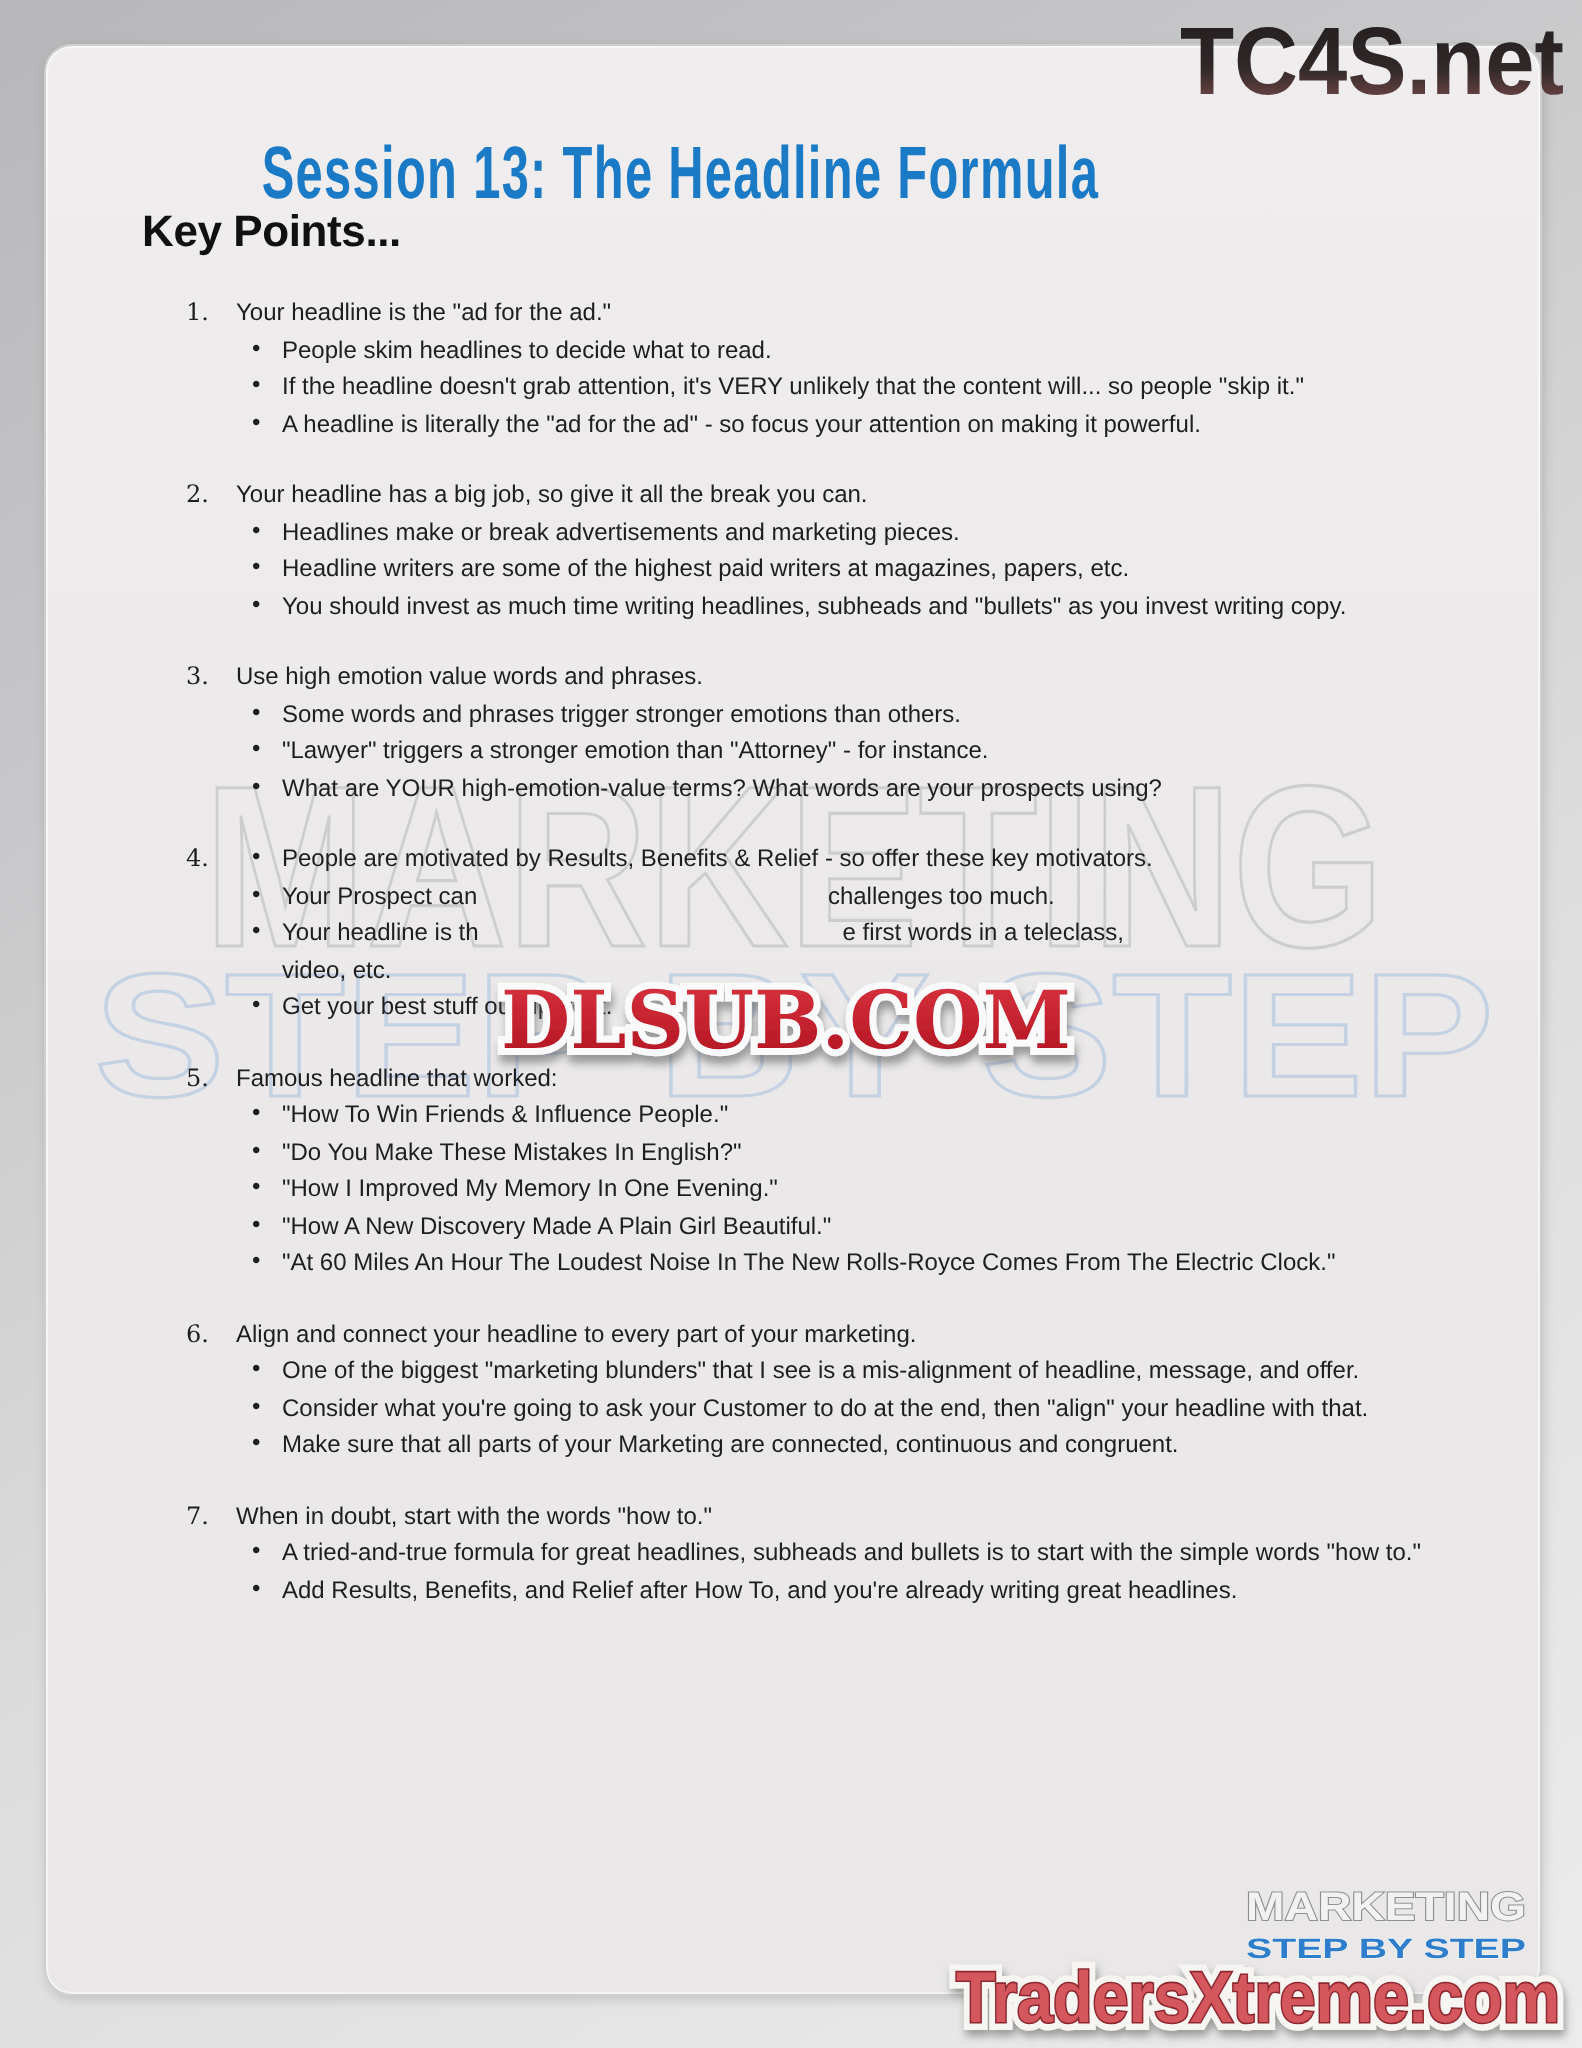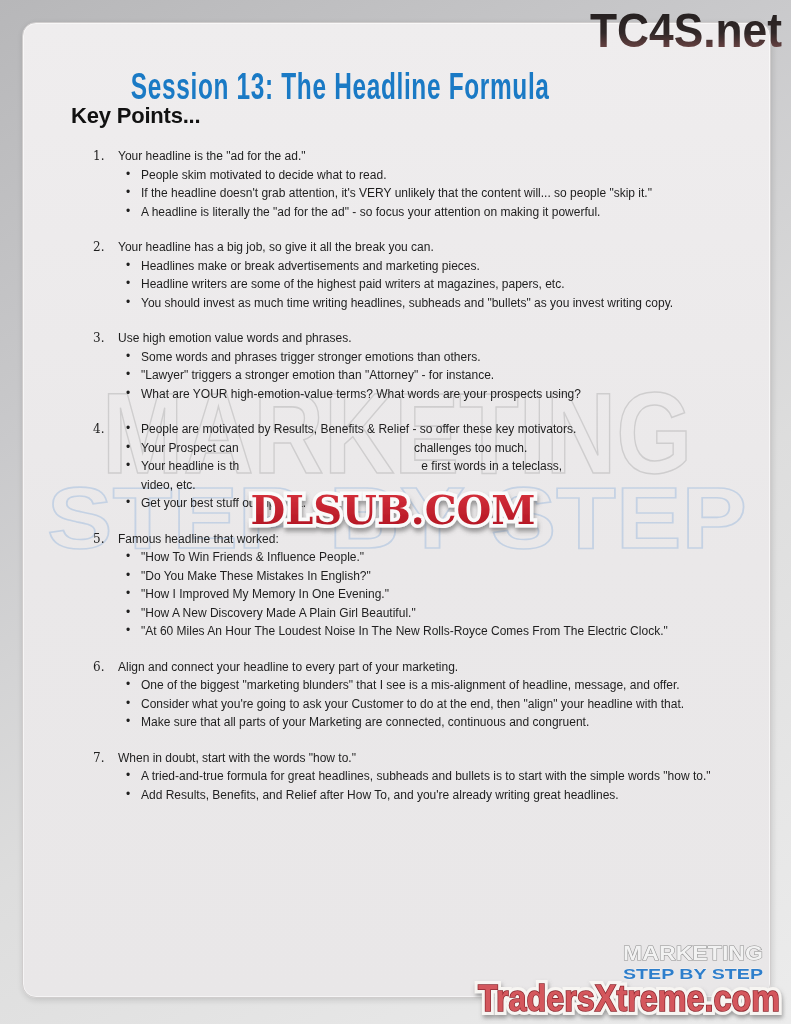--- a/index.html
+++ b/index.html
@@ -55,21 +55,21 @@
     <span class="title-inner">Session 13: The Headline Formula</span>
   </div>
 
   <div class="keypoints">Key Points...</div>
 
   <div class="content">
   <div class="item">
     <span class="item-num">1.</span>
     <span class="item-text">Your headline is the "ad for the ad."</span>
     <div class="bullets">
-          <div class="bullet"><span class="dot">•</span><span>People skim motivated to decide what to read.</span></div>
+          <div class="bullet"><span class="dot">•</span><span>People skim headlines to decide what to read.</span></div>
           <div class="bullet"><span class="dot">•</span><span>If the headline doesn't grab attention, it's VERY unlikely that the content will... so people "skip it."</span></div>
           <div class="bullet"><span class="dot">•</span><span>A headline is literally the "ad for the ad" - so focus your attention on making it powerful.</span></div>
         </div>
   </div>
 
   <div class="item">
     <span class="item-num">2.</span>
     <span class="item-text">Your headline has a big job, so give it all the break you can.</span>
     <div class="bullets">
           <div class="bullet"><span class="dot">•</span><span>Headlines make or break advertisements and marketing pieces.</span></div>

